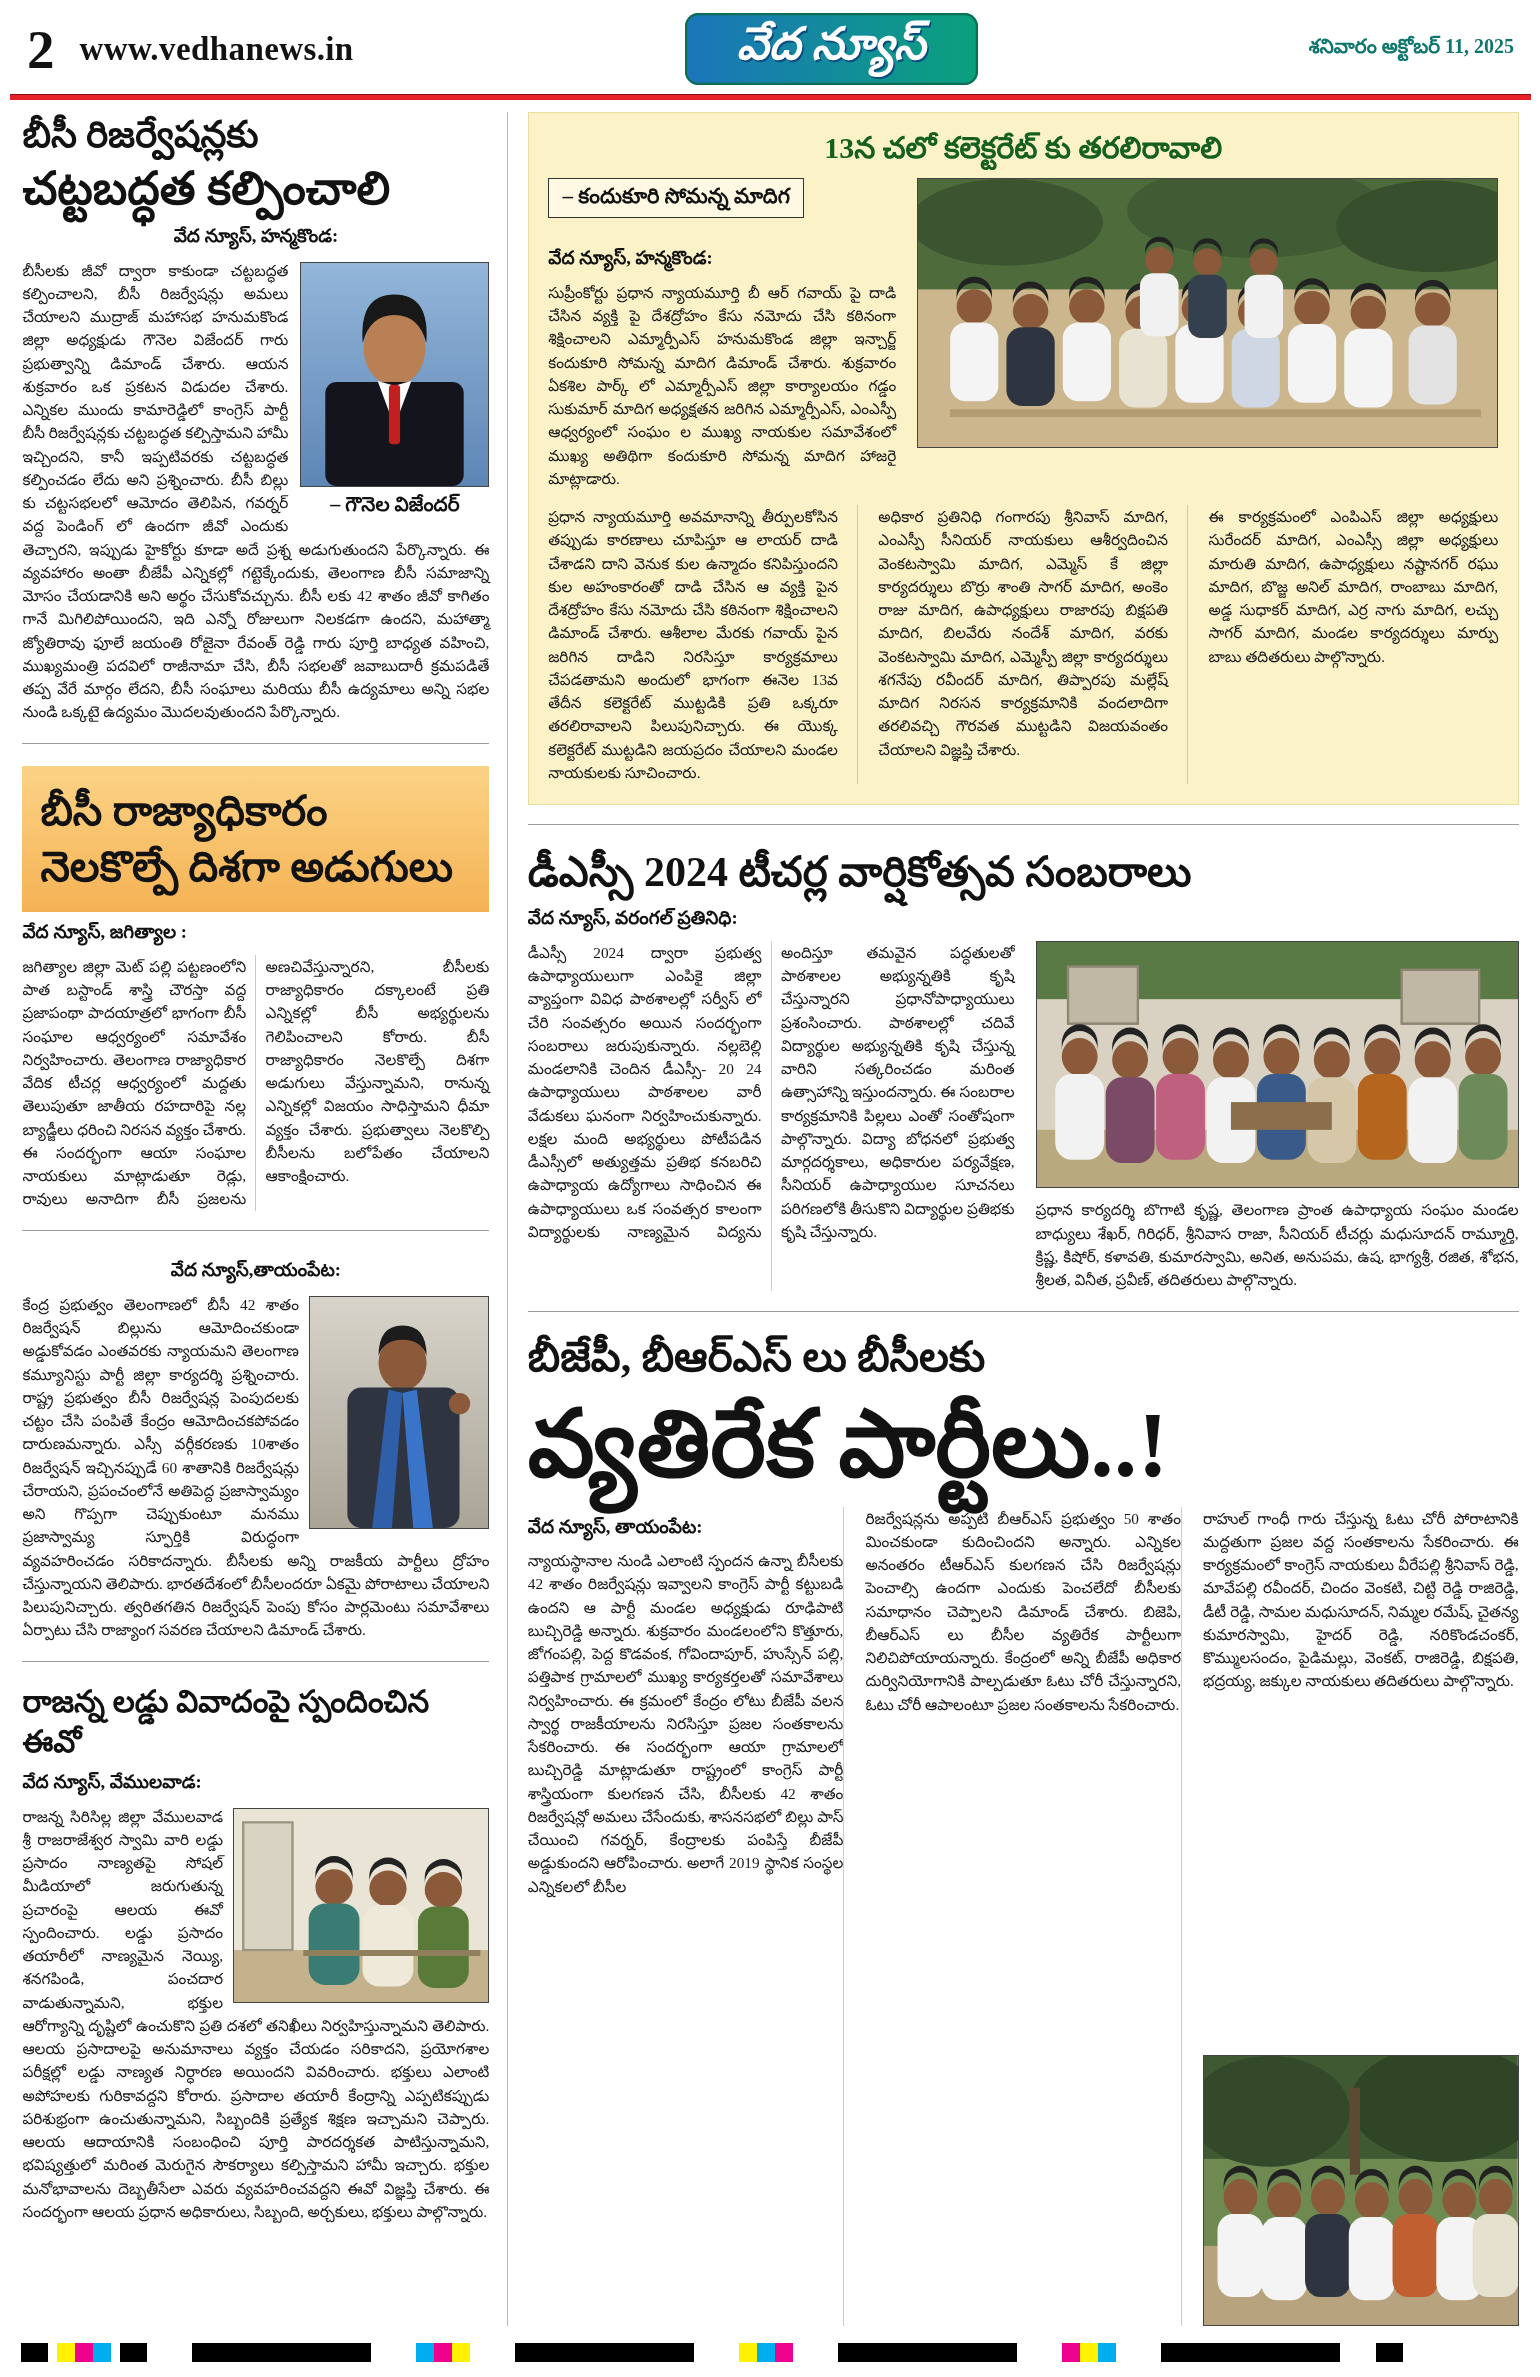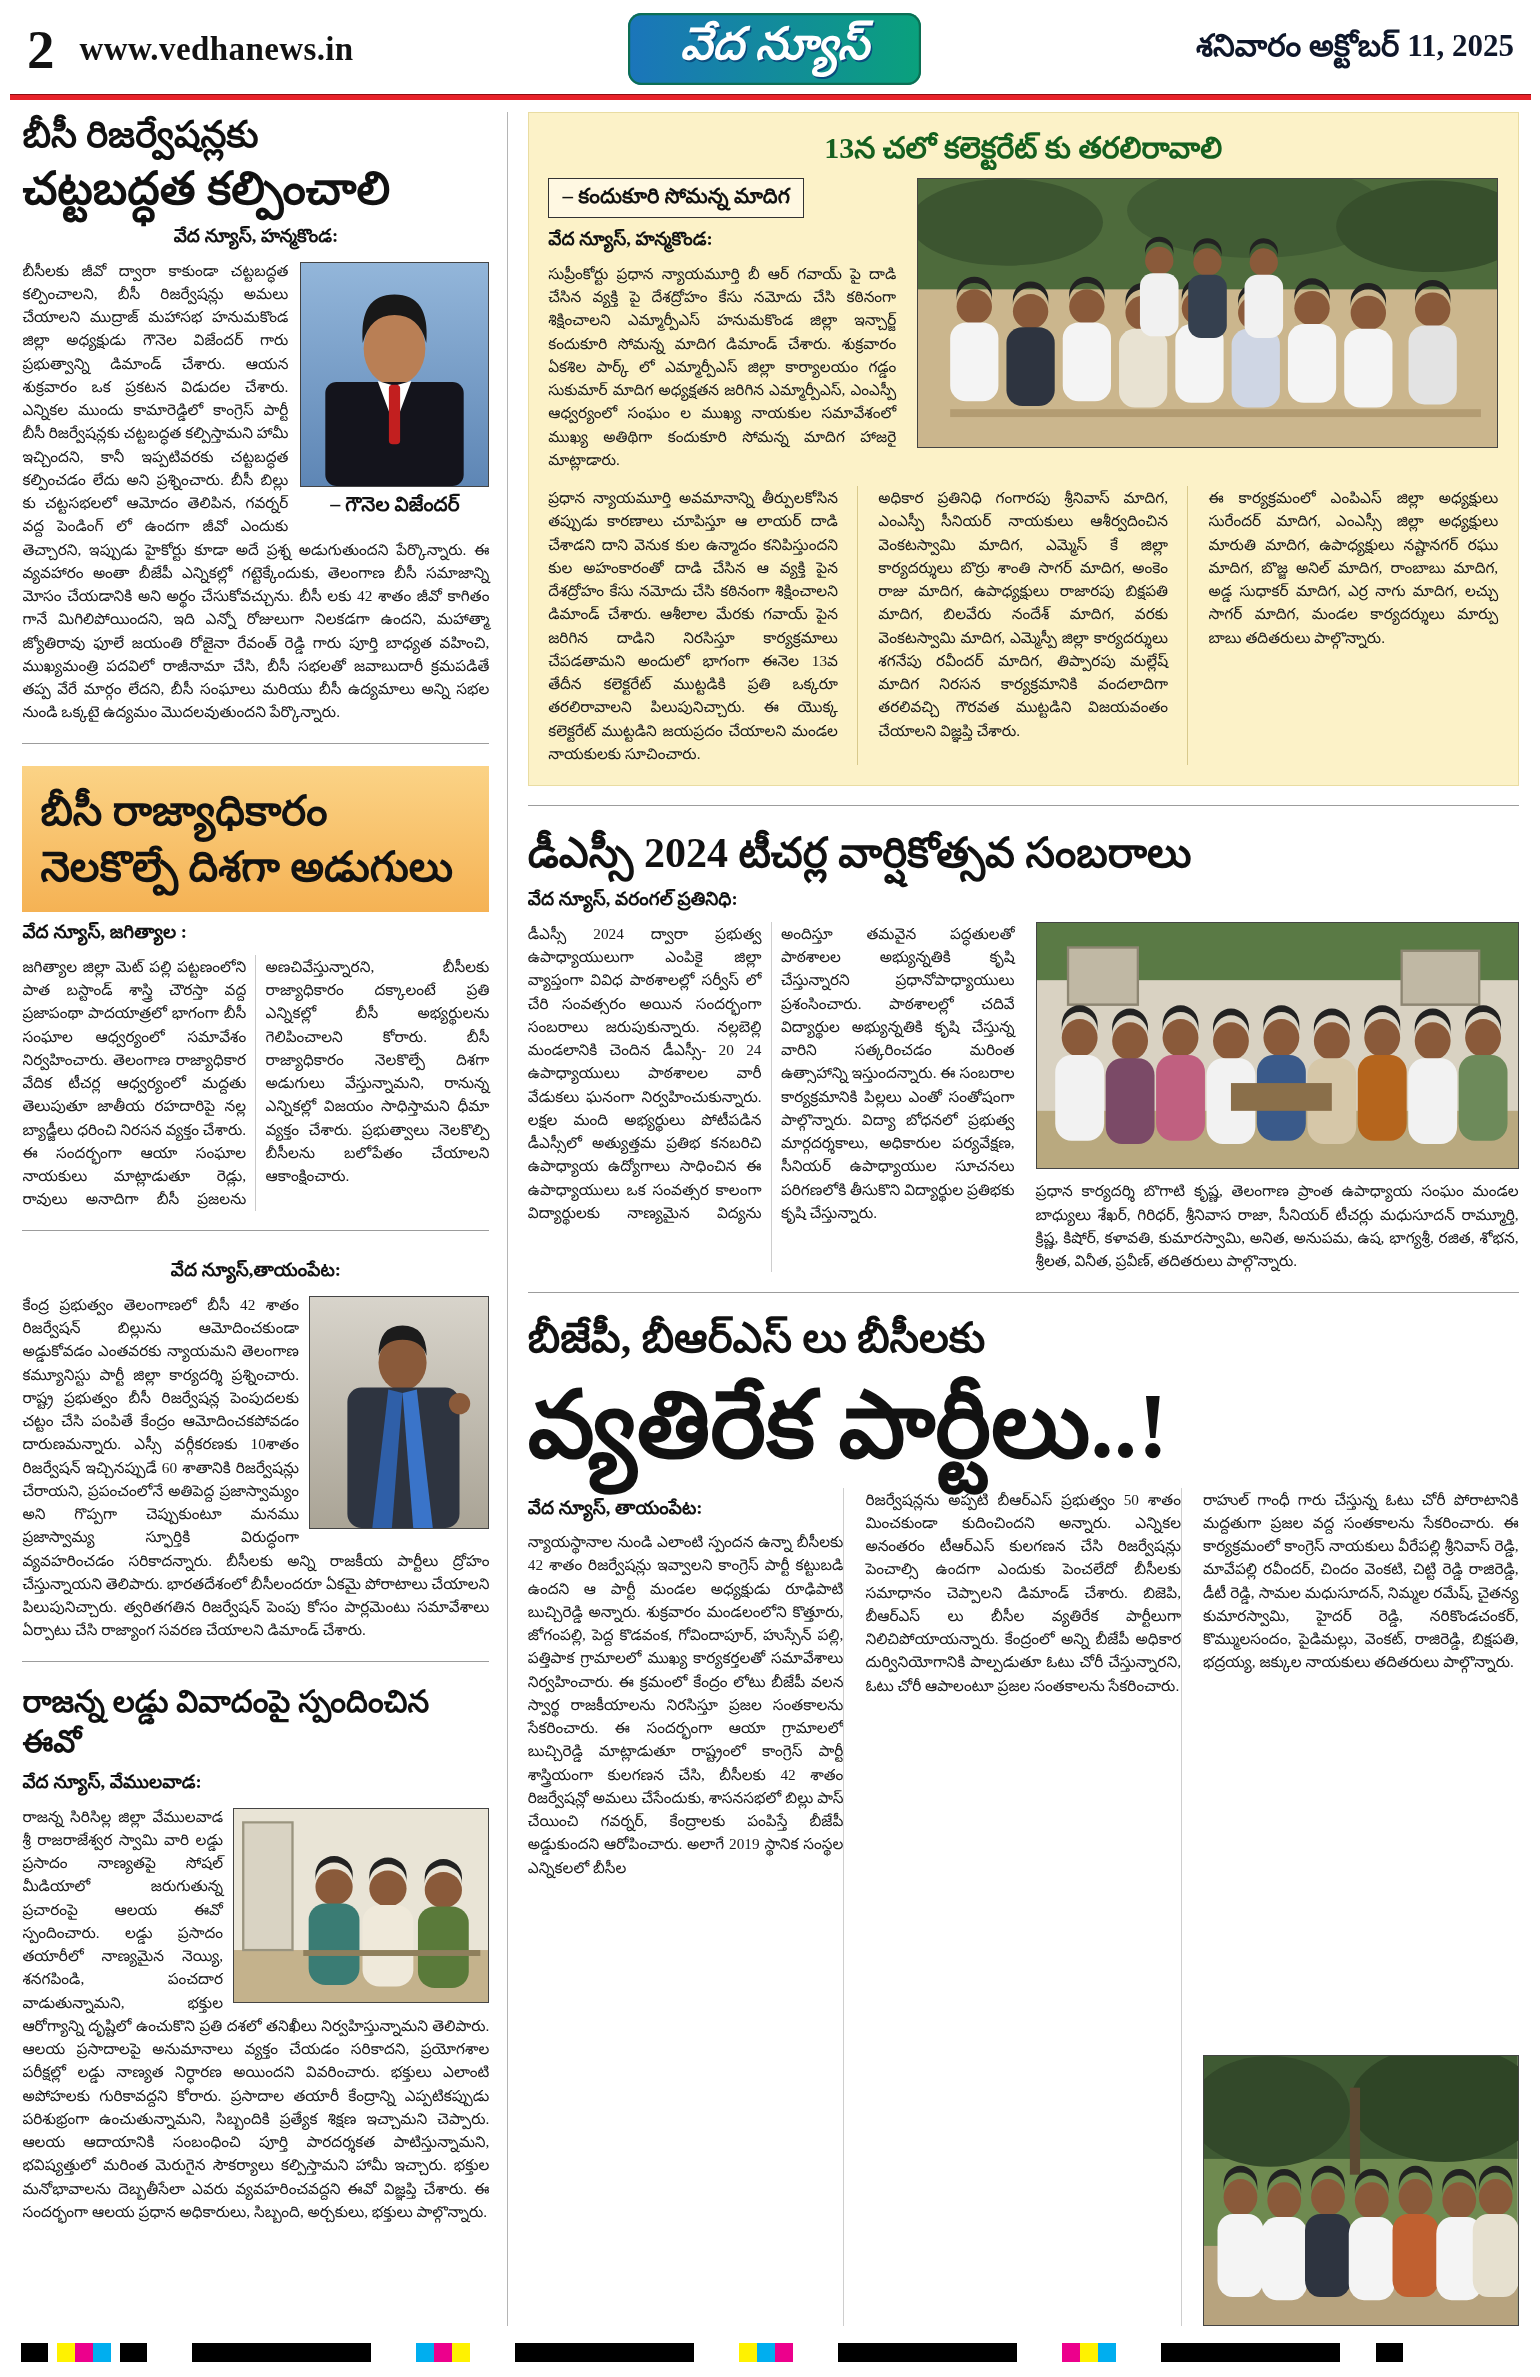--- a/index.html
+++ b/index.html
@@ -8,21 +8,21 @@
         font-family:"Liberation Serif","DejaVu Serif",serif;color:#121212;overflow:hidden;
         display:flex;flex-direction:column}
 
   
   .header{display:flex;align-items:center;gap:25px;padding:13.4px 27px 9px}
   .page-num{font-size:55px;font-weight:bold;line-height:1}
   .site{font-size:33px;font-weight:bold;letter-spacing:0.4px}
   .masthead{margin:0 auto;background:linear-gradient(90deg,#1b75bb,#0aa17c);color:#fff;
             font-size:45px;font-weight:bold;font-style:italic;padding:4.5px 52px;border-radius:13.4px;
             box-shadow:inset 0 0 0 2.2px #0d6e54;text-shadow:1.5px 1.5px 0 #0b4d7e}
-  .issue-date{font-size:31px;font-weight:bold;color:#0f172a;white-space:nowrap}
+  .issue-date{font-size:20px;font-weight:bold;color:#0f766e;white-space:nowrap}
   .rule{height:5.2px;background:#e8222a;margin:0 10.4px;border-top:1.5px solid #8c0d12}
 
   
   .content{flex:1;display:flex;padding:12px 22.4px 12px;min-height:0}
   .col-left{width:486px;flex:none;padding-right:18px;border-right:1.5px solid #b5b5b5;
             display:flex;flex-direction:column}
   .col-right{flex:1;padding-left:19.4px;display:flex;flex-direction:column;min-width:0}
   .hr{border-top:1.5px solid #9c9c9c;margin:19.4px 0}
   .art::after{content:"";display:block;clear:both}
   .dateline{font-weight:bold;font-size:18.6px;margin:9px 0 7.5px}
@@ -50,21 +50,21 @@
   .headlineD{font-size:31px;font-weight:bold;line-height:1.3}
   .photoD-wrap{float:right;width:256px;margin:3px 0 6px 10.4px}
   .photoD-wrap .photo{width:256px;height:195px;border:0.7px solid #444}
 
   
   .art-e{background:#fcf2c8;border:0.7px solid #e9dca2;padding:16.4px 19.4px 19.4px}
   .headlineE{text-align:center;font-size:30px;font-weight:bold;color:#15601f;line-height:1.25}
   .e-top{display:flex;gap:21px;margin-top:12px}
   .e-left{flex:1;min-width:0}
   .byline-box{display:inline-block;border:1.5px solid #333;padding:4.5px 13.4px;font-size:21px;
-              font-weight:bold;background:#fff8e2;margin-bottom:1px}
+              font-weight:bold;background:#fff8e2;margin-bottom:20px}
   .e-photo{width:581px;flex:none}
   .e-photo .photo{width:100%;height:270px;border:0.7px solid #444}
   .e-cols{display:flex;gap:19.4px;margin-top:15px}
   .e-cols>div{flex:1;min-width:0}
   .e-cols>div+div{border-left:0.7px solid #d8c98c;padding-left:20px}
 
   .headlineF{font-size:42px;font-weight:bold;line-height:1.25;margin-top:1.5px}
   .f-row{display:flex;gap:21px;margin-top:4.5px}
   .f-left{flex:1;column-count:2;column-gap:19.4px;column-rule:0.7px solid #cecece}
   .f-right{width:483px;flex:none}

